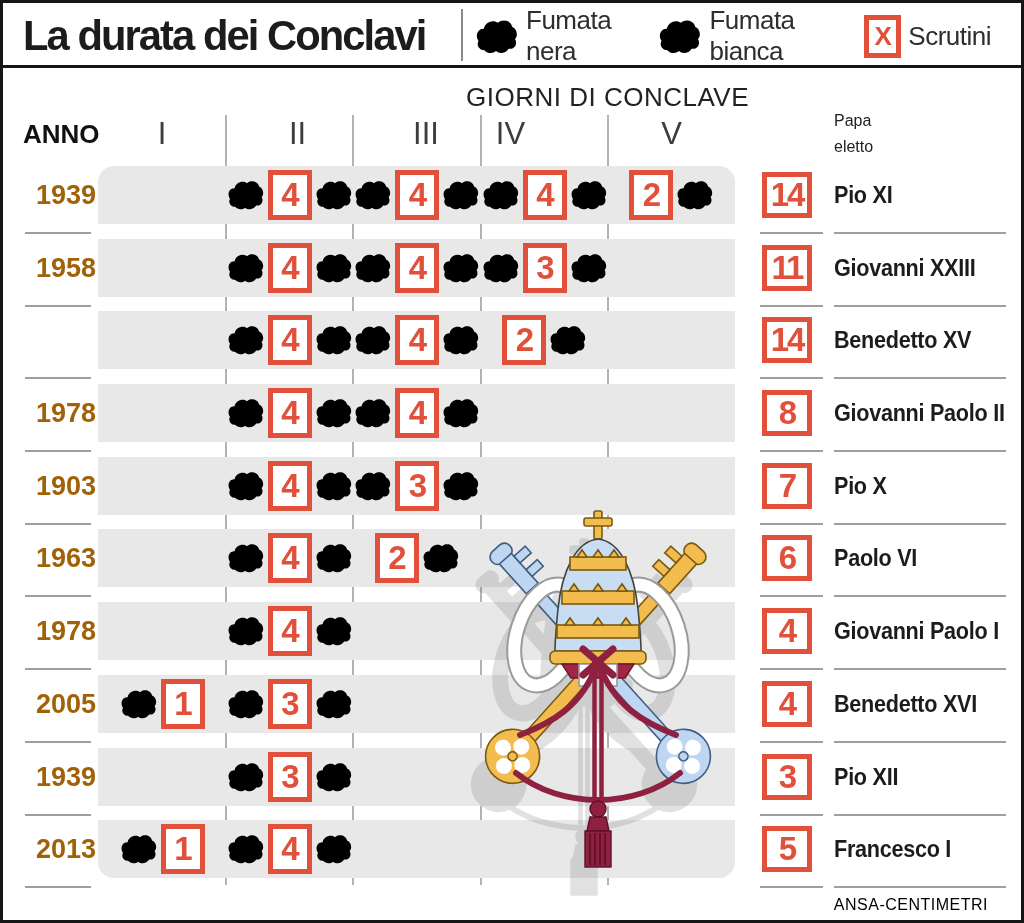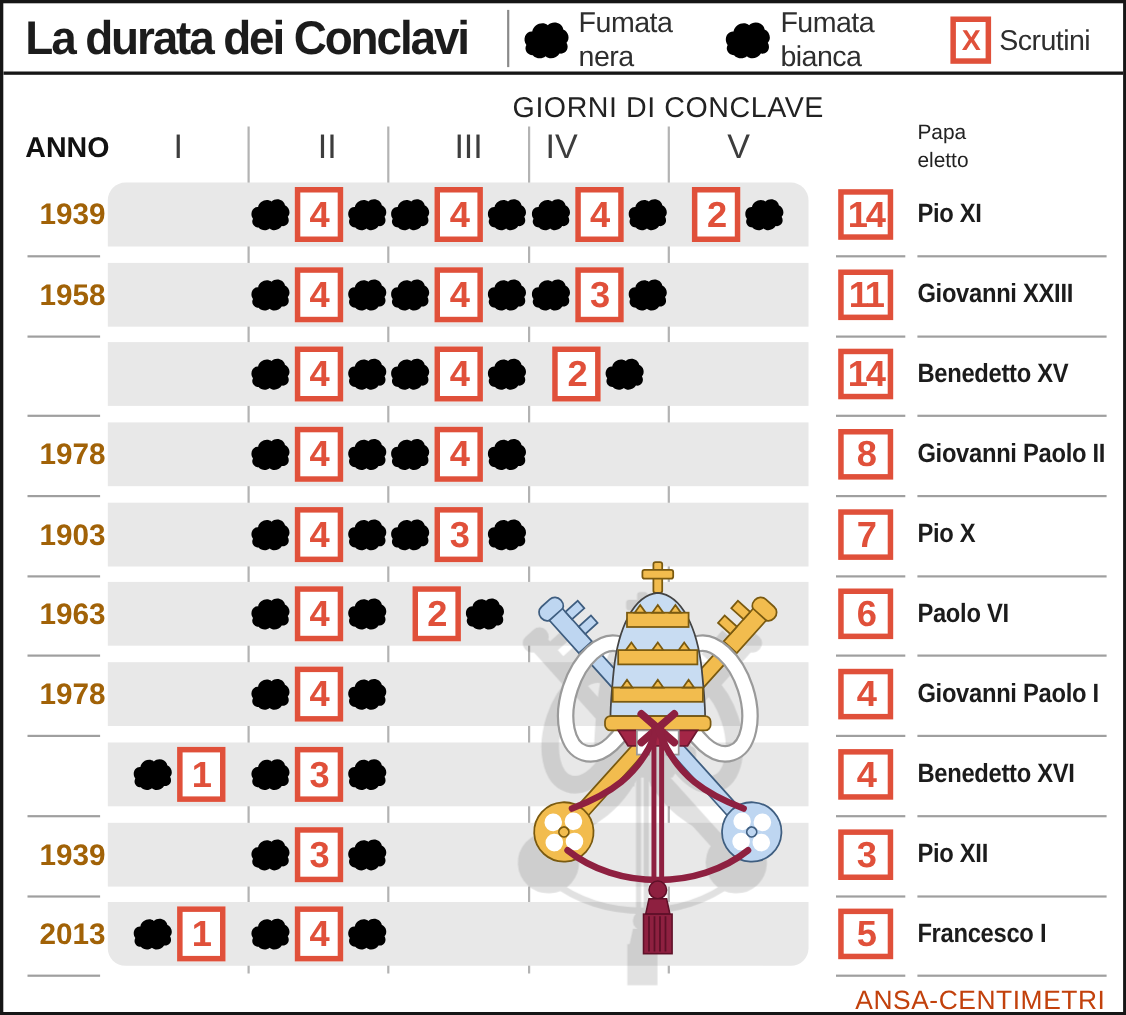--- a/index.html
+++ b/index.html
@@ -19,21 +19,21 @@
   .xbox{display:inline-flex;align-items:center;justify-content:center;width:27px;height:33px;
     border:5px solid #E0503A;color:#E0503A;font-weight:bold;font-size:26px;background:#fff;}
   .hrule{position:absolute;left:0;top:62px;width:100%;height:3px;background:#161616;}
   .subtitle{position:absolute;left:109px;top:79px;width:637px;text-align:right;
     font-size:26px;letter-spacing:.5px;color:#222;}
   .anno-head{position:absolute;left:20px;top:116px;font-size:26px;font-weight:bold;color:#111;}
   .day-head{position:absolute;top:112px;height:38px;line-height:38px;text-align:center;
     font-size:31px;color:#3d3d3d;}
   .tot-head{position:absolute;left:748px;top:105px;width:76px;text-align:center;
     font-size:21.5px;line-height:26px;color:#222;}
-  .papa-head{position:absolute;left:831px;top:105px;font-size:19px;line-height:26px;color:#222;}
+  .papa-head{position:absolute;left:831px;top:105px;font-size:16px;line-height:26px;color:#222;}
   
   .vline{position:absolute;top:112px;height:770px;width:2px;background:#b3b3b3;z-index:2;}
   
   #rows{position:absolute;left:0;top:163px;width:100%;z-index:3;}
   .row{position:relative;height:72.7px;}
   .band{position:absolute;left:95px;top:0;width:637px;height:58px;background:#e8e8e8;z-index:1;}
   .row:first-child .band{border-radius:16px 16px 0 0;}
   .row:last-child .band{border-radius:0 0 16px 16px;}
   .year{position:absolute;left:20px;top:0;width:86px;height:58px;line-height:58px;
     text-align:center;font-size:27px;font-weight:bold;color:#a16207;z-index:3;}
@@ -49,21 +49,21 @@
   .papa{position:absolute;left:831px;top:0;height:58px;line-height:58px;font-size:24px;
     font-weight:bold;white-space:nowrap;letter-spacing:-.3px;transform:scaleX(.9);
     transform-origin:left center;z-index:3;}
   .divline{position:absolute;top:66px;height:2px;background:#9f9f9f;z-index:1;}
   .dl-year{left:22px;width:66px;}
   .dl-tot{left:757px;width:63px;}
   .dl-papa{left:831px;width:172px;}
   
   #emblem{position:absolute;left:470px;top:506px;width:250px;height:372px;z-index:5;
     filter:drop-shadow(-14px 28px 0 rgba(90,90,90,.18));}
-  .footer{position:absolute;right:16px;top:893px;font-size:24px;color:#c2410c;letter-spacing:.5px;}
+  .footer{position:absolute;right:33px;top:893px;font-size:16px;color:#000000;letter-spacing:.5px;}
   .defs-holder{position:absolute;width:0;height:0;overflow:hidden;}
 </style>
 </head>
 <body>
 
 <svg class="defs-holder" aria-hidden="true">
   <defs>
     <path id="cloud-shape" d="M9,33 C4,33 0.5,28 3,23.5 C-1,18 2.5,10.5 8.5,11 C9.5,4.5 18,1 23,5 C27.5,0.5 36.5,2.5 37.5,9 C42.5,11 44,18 40.5,21.5 C43.5,26.5 40,32.5 34,31.5 C31.5,36 24.5,37.5 21,34 C17.5,37 12,36.5 9,33 Z"></path>
   </defs>
 </svg>
@@ -316,20 +316,21 @@
           </svg>
         </div>
         <div class="totbox">4</div>
         <div class="papa">Giovanni Paolo I</div>
         <div class="divline dl-year"></div>
         <div class="divline dl-tot"></div>
         <div class="divline dl-papa"></div>
       </div>
       <div class="row">
         <div class="band"></div>
+        <div class="year">2005</div>
         <div class="cell" style="left:95px;width:128px">
           <svg class="cloud nera" viewBox="0 0 44 38">
             <use href="#cloud-shape"></use>
           </svg>
           <span class="sbox">1</span>
         </div>
         <div class="cell" style="left:223px;width:127px">
           <svg class="cloud nera" viewBox="0 0 44 38">
             <use href="#cloud-shape"></use>
           </svg>

